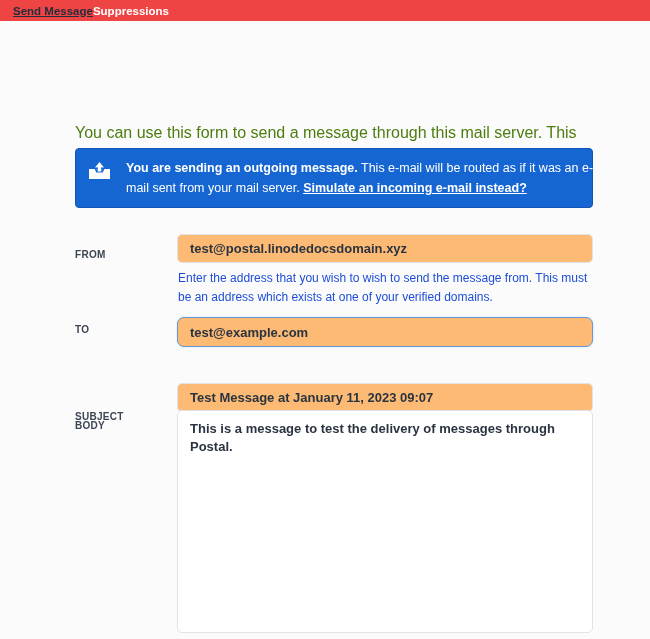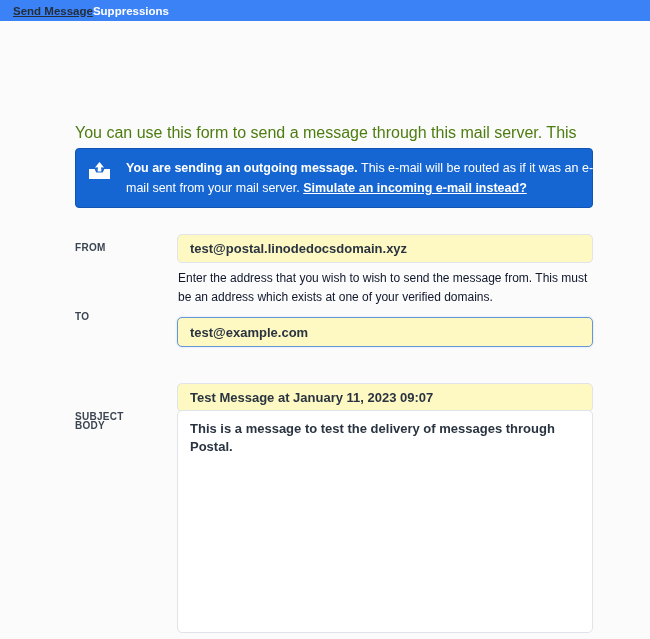--- a/index.html
+++ b/index.html
@@ -8,21 +8,21 @@
     background: #fbfbfc;
     font-family: "Liberation Sans", sans-serif;
     overflow: hidden;
     position: relative;
   }
 
   
   .topnav {
     position: absolute; top: 0; left: 0;
     width: 650px; height: 21px;
-    background: #3b82f6;
+    background: #ef4444;
     display: flex; align-items: center;
   }
   .topnav .tab {
     font-size: 11.5px; font-weight: bold;
     cursor: pointer;
     white-space: nowrap;
   }
   .tab-active {
     color: #232e3a;
     text-decoration: underline;
@@ -70,38 +70,38 @@
   
   .field-label {
     position: absolute; left: 75px;
     font-size: 10px; font-weight: bold;
     letter-spacing: 0.3px;
     color: #3b4552;
   }
   .text-input {
     position: absolute; left: 177px;
     width: 416px; height: 29px;
-    background: #fef9c3;
+    background: #fdba74;
     border: 1px solid #e0e3e7;
     border-radius: 5px;
     padding: 0 12px;
     font-family: "Liberation Sans", sans-serif;
     font-size: 13px; font-weight: bold;
     color: #2a3440;
     outline: none;
   }
   .input-focused {
     border: 1.5px solid #6397d6;
     box-shadow: 0 0 2px rgba(99,151,214,0.35);
   }
   .help-text {
     position: absolute; left: 178px; top: 269px;
     width: 412px;
     font-size: 12px; line-height: 19px;
-    color: #0f172a;
+    color: #1d4ed8;
   }
   .body-textarea {
     position: absolute; left: 177px; top: 410px;
     width: 416px; height: 223px;
     background: #ffffff;
     border: 1px solid #e0e3e7;
     border-radius: 5px;
     padding: 9px 12px;
     font-family: "Liberation Sans", sans-serif;
     font-size: 13px; font-weight: bold;
@@ -127,24 +127,24 @@
     <path d="M0,7 L5.6,7 L7.3,10.6 L13.7,10.6 L15.4,7 L21,7 L21,17 L0,17 Z
              M7.6,7 L8.6,7 L8.6,9.5 L12.4,9.5 L12.4,7 L13.4,7 L12.7,9.6 L8.3,9.6 Z" fill="#ffffff" fill-rule="evenodd"></path>
     <rect x="7.6" y="5.4" width="1" height="4.2" fill="#1566d2"></rect>
     <rect x="12.4" y="5.4" width="1" height="4.2" fill="#1566d2"></rect>
   </svg>
   <div class="notice-text">
     <b>You are sending an outgoing message.</b><span> This e-mail will be routed as if it was an e-mail sent from your mail server. </span><a class="notice-link">Simulate an incoming e-mail instead?</a>
   </div>
 </div>
 
-<label class="field-label" style="top: 242px;">FROM</label>
+<label class="field-label" style="top: 249px;">FROM</label>
 <input class="text-input" style="top: 234px;" type="text" value="test@postal.linodedocsdomain.xyz">
 <p class="help-text">Enter the address that you wish to wish to send the message from. This must be an address which exists at one of your verified domains.</p>
 
-<label class="field-label" style="top: 311px;">TO</label>
-<input class="text-input input-focused" style="top: 317px; height: 30px;" type="text" value="test@example.com">
+<label class="field-label" style="top: 324px;">TO</label>
+<input class="text-input input-focused" style="top: 317px; height: 30px; border-radius: 7px;" type="text" value="test@example.com">
 
 <label class="field-label" style="top: 375px; margin-top: 36px;">SUBJECT</label>
 <input class="text-input" style="top: 383px;" type="text" value="Test Message at January 11, 2023 09:07">
 
 <label class="field-label" style="top: 420px; text-align: center;">BODY</label>
 <textarea class="body-textarea" style="">This is a message to test the delivery of messages through Postal.</textarea>
 
 </body></html>

